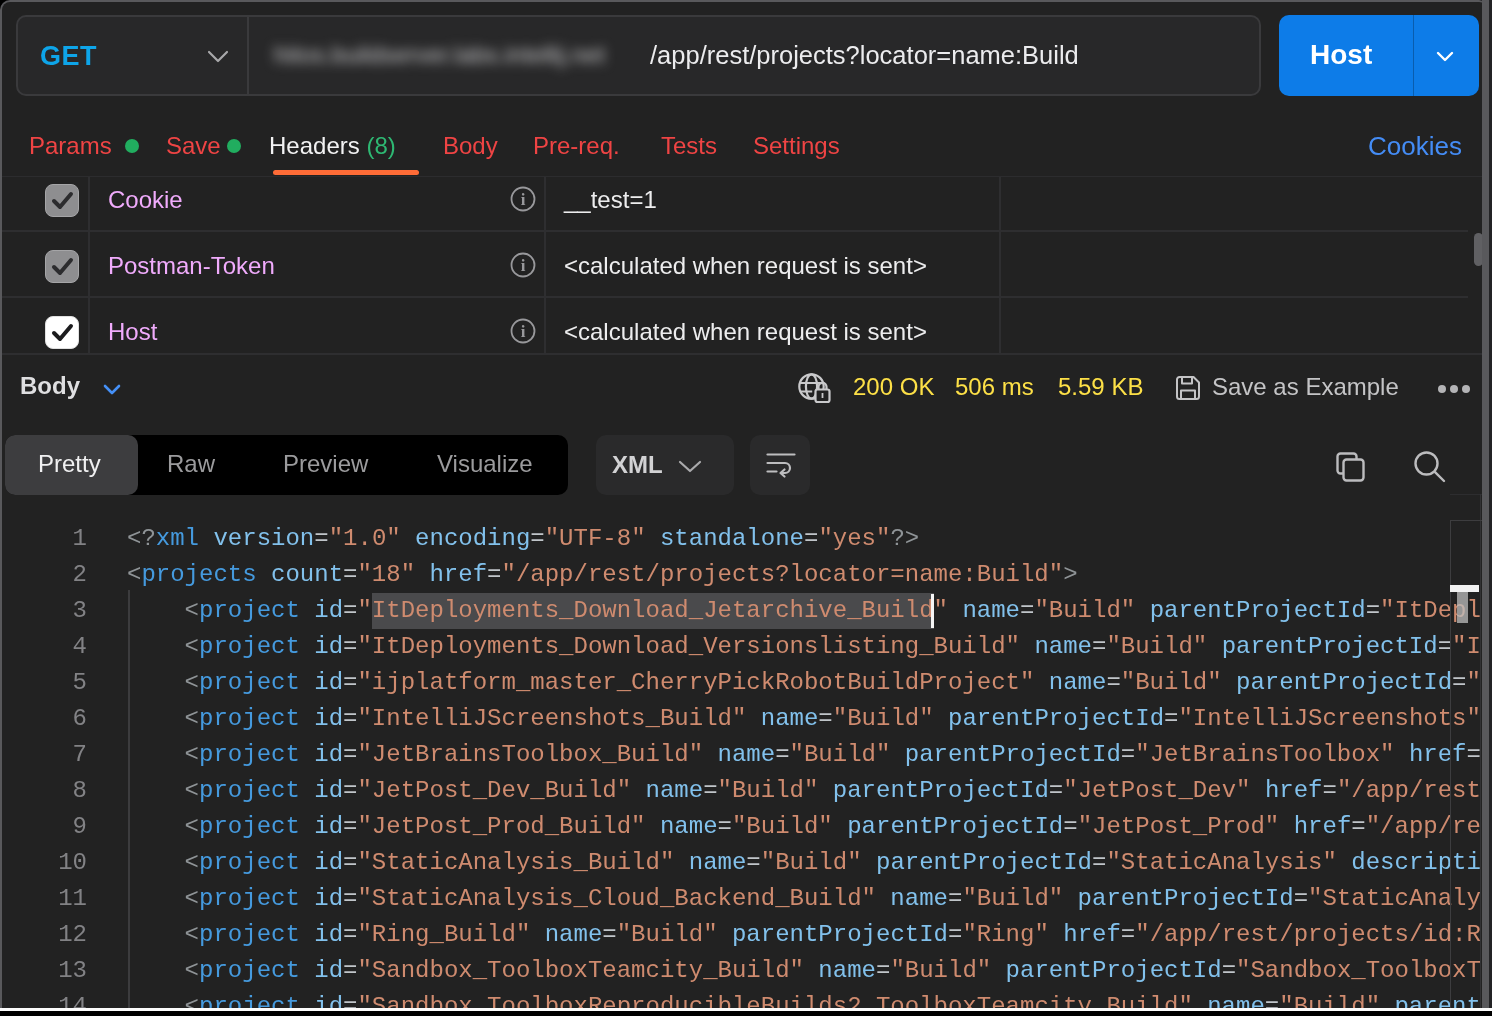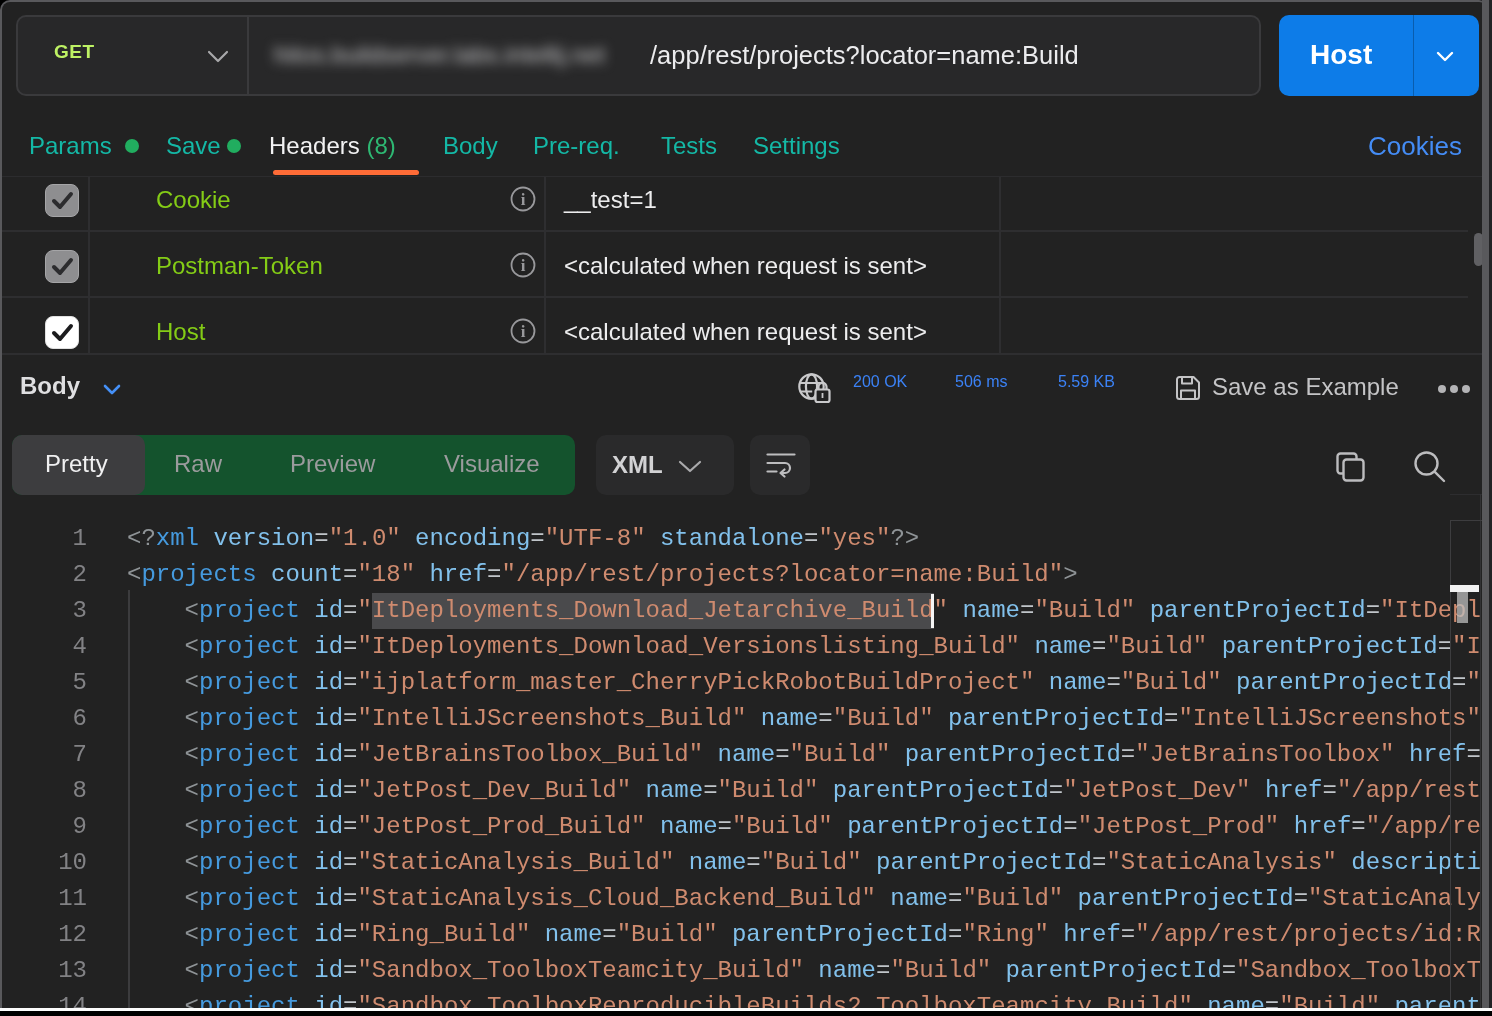--- a/index.html
+++ b/index.html
@@ -5,56 +5,56 @@
 html,body { width:1492px; height:1016px; background:#000; overflow:hidden; }
 body { font-family:"Liberation Sans", sans-serif; position:relative; }
 #win { position:absolute; left:0; top:0; width:1489px; height:1009px;
   background:#222222; border:2px solid #59595c; border-bottom:none;
   border-radius:10px 10px 0 0; overflow:hidden; }
 .abs { position:absolute; }
 
 
 #urlbox { position:absolute; left:14px; top:13px; width:1245px; height:81px;
   background:#282829; border:2px solid #3a3a3c; border-radius:10px; }
-#getlbl { position:absolute; left:36px; top:24px; font-size:19px; font-weight:bold;
-  color:#bef264; letter-spacing:0.5px; }
+#getlbl { position:absolute; left:22px; top:24px; font-size:27px; font-weight:bold;
+  color:#0ea5e9; letter-spacing:0.5px; }
 #getdiv { position:absolute; left:229px; top:0; width:2px; height:77px; background:#3a3a3c; }
 #blur { position:absolute; left:256px; top:15px; width:390px; height:46px;
   color:#c6c6c8; font-size:24px; line-height:46px; filter:blur(6px); white-space:nowrap; overflow:hidden; }
 #urltxt { position:absolute; left:632px; top:24px; font-size:25.5px; color:#ececee; }
 #send { position:absolute; left:1277px; top:13px; width:200px; height:81px;
   background:#0d7ce8; border-radius:10px; }
 #send .lbl { position:absolute; left:31px; top:24px; color:#fff; font-size:28px; font-weight:bold; }
 #send .dv { position:absolute; left:134px; top:0; width:1px; height:81px; background:rgba(0,0,0,0.25); }
 
 
-.tab { position:absolute; top:130px; font-size:24px; color:#14b8a6; }
+.tab { position:absolute; top:130px; font-size:24px; color:#ef4444; }
 .dot { position:absolute; top:137px; width:14px; height:14px; border-radius:50%; background:#21ad5f; }
 #hdrline { position:absolute; left:271px; top:168px; width:146px; height:5px; background:#ff6c37; border-radius:3px; }
 #tabborder { position:absolute; left:0px; top:174px; width:1489px; height:1px; background:#2c2c2e; }
 
 
 .hsep { position:absolute; left:0; height:2px; background:#2e2e30; }
 .vsep { position:absolute; width:2px; background:#2e2e30; }
 .cb { position:absolute; left:43px; width:34px; height:33px; border-radius:8px; }
 .cb.gray { background:#8e8e90; border:1px solid #a5a5a7; }
 .cb.white { background:#ffffff; border:1px solid #e0e0e0; }
-.key { position:absolute; left:106px; font-size:24px; color:#84cc16;margin-left:48px; }
+.key { position:absolute; left:106px; font-size:24px; color:#f0abfc; }
 .val { position:absolute; left:562px; font-size:24px; color:#ededee; }
 .info { position:absolute; left:508px; width:26px; height:26px; }
 #tscroll { position:absolute; left:1472px; top:231px; width:9px; height:33px; background:#606063; border-radius:5px; }
 
 
 #bodybar-title { position:absolute; left:18px; top:370px; font-size:24px; font-weight:bold; color:#dfdfe1; }
-.grn { color:#3b82f6; font-size:16px; position:absolute; top:371px; }
+.grn { color:#fde047; font-size:24px; position:absolute; top:371px; }
 #saveex { position:absolute; left:1210px; top:371px; font-size:24px; color:#c4c4c6; }
 .d3 { position:absolute; top:383px; width:8px; height:8px; border-radius:50%; background:#b4b4b6; }
 
 
-#seg { position:absolute; left:10px; top:433px; width:563px; height:60px; background:#14532d; border-radius:10px; }
+#seg { position:absolute; left:3px; top:433px; width:563px; height:60px; background:#000000; border-radius:10px; }
 #seg .on { position:absolute; left:0; top:0; width:133px; height:60px; background:#3d3d3f; border-radius:10px; }
 #seg span { position:absolute; top:15px; font-size:24px; color:#9b9b9d; }
 #seg span.w { color:#f0f0f1; }
 #xmlbox { position:absolute; left:594px; top:433px; width:138px; height:60px; background:#2a2a2b; border-radius:10px; }
 #xmlbox b { position:absolute; left:16px; top:16px; font-size:24px; color:#d2d2d4; }
 #wrapbox { position:absolute; left:748px; top:433px; width:60px; height:60px; background:#2a2a2b; border-radius:10px; }
 
 
 #gutter { position:absolute; left:0; top:519px; width:85px; text-align:right;
   font-family:"Liberation Mono", monospace; font-size:24px; line-height:36px; color:#828285; }

